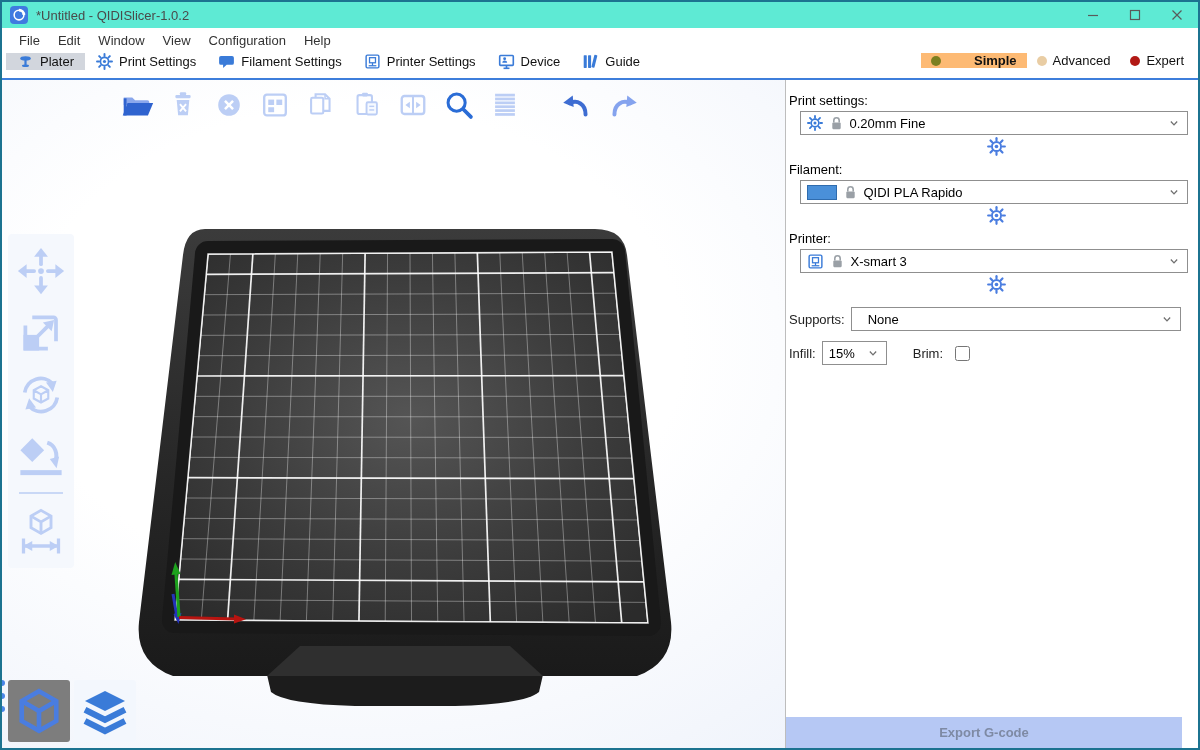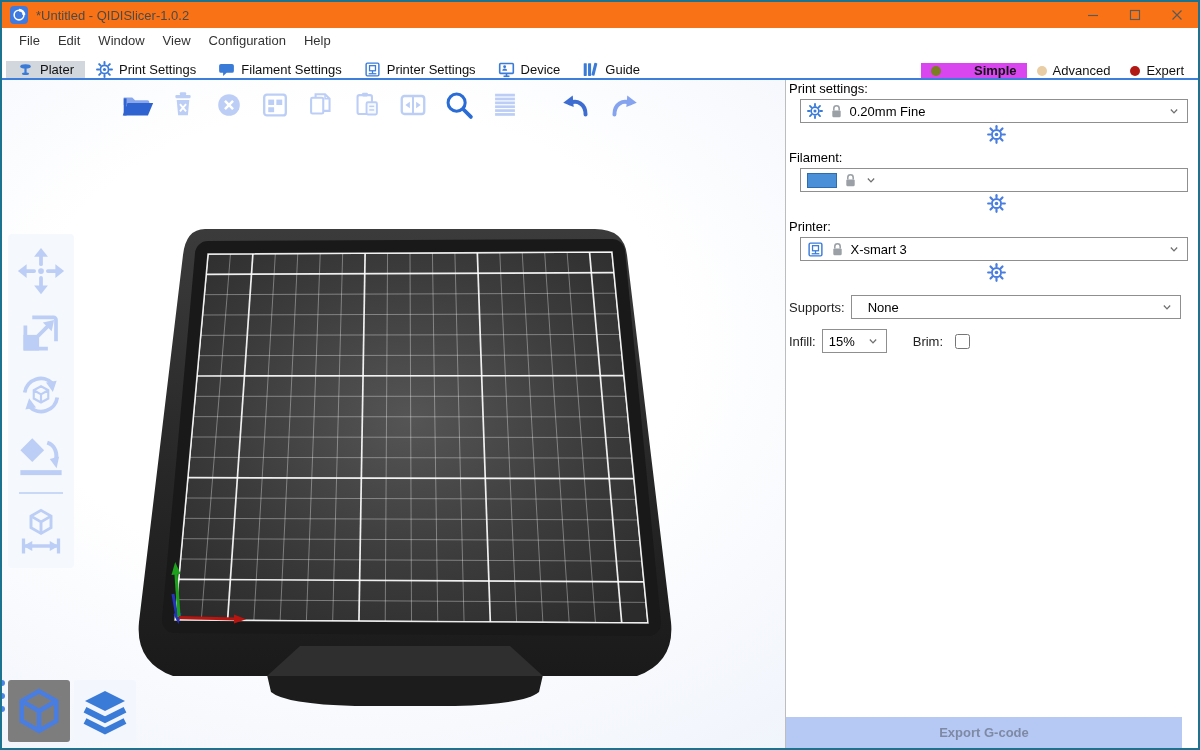--- a/index.html
+++ b/index.html
@@ -5,37 +5,37 @@
   * { box-sizing: border-box; margin: 0; padding: 0; }
   html,body { width:1200px; height:750px; overflow:hidden; }
   body {
     font-family: "Liberation Sans", sans-serif;
     font-size: 13px; color:#222;
     border: 2px solid #1c7390;
     background: #fff;
     position: relative;
   }
   
-  .titlebar { height:26px; display:flex; align-items:center; padding-left:8px; background:#f97316; }
+  .titlebar { height:26px; display:flex; align-items:center; padding-left:8px; background:#5eead4; }
   .app-logo { width:18px; height:18px; margin-right:8px; }
   .win-title { color:#4a4a4a; font-size:13px; }
   .win-controls { margin-left:auto; display:flex; height:100%; }
   .win-btn { width:42px; height:100%; display:flex; align-items:center; justify-content:center; cursor:default; }
   .win-btn svg { stroke:#5a5a5a; }
   
   .menubar { height:25px; display:flex; align-items:center; padding-left:8px; background:#fff; }
   .menu-item { padding:3px 9px; color:#333; }
   
-  .tabbar { height:27px; display:flex; align-items:flex-end; background:#fff; border-bottom:2px solid #3d7edb; padding-left:4px; }
+  .tabbar { height:27px; display:flex; align-items:flex-start; background:#fff; border-bottom:2px solid #3d7edb; padding-left:4px; }
   .tab { display:flex; align-items:center; gap:6px; padding:0 11px; color:#111; }
   .tab.active { background:#d2d6dd; }
   .tab svg { flex:none; }
   .modes { margin-left:auto; display:flex; align-items:stretch; padding-right:4px; }
   .mode { display:flex; align-items:center; gap:6px; padding:0 10px; color:#111; }
-  .mode.active { background:#d946ef; font-weight:bold;gap:33px; }
+  .mode.active { background:#fdba74; font-weight:bold;gap:33px; }
   .mode .dot { width:10px; height:10px; border-radius:50%; }
   
   .main { display:flex; height:668px; }
   .viewport {
     width:784px; position:relative; border-right:1px solid #bdbdbd;
     background: radial-gradient(110% 95% at 45% 40%, #ffffff 38%, #f3f6fc 72%, #e9effa 100%);
   }
   
   .top-toolbar { position:absolute; top:4px; left:112px; display:flex; align-items:center; }
   .tt-btn { width:46px; height:42px; display:flex; align-items:center; justify-content:center; border-radius:4px; }
@@ -48,21 +48,21 @@
   
   .view-toolbar { position:absolute; left:6px; bottom:6px; display:flex; gap:4px; }
   .vt-btn { width:62px; height:62px; display:flex; align-items:center; justify-content:center; border-radius:3px; }
   .vt-btn.sel { background:#7d7d7d; }
   .vt-btn.plain { background:#f3f7fd; }
   .collapse-dots { position:absolute; left:-3px; bottom:36px; display:flex; flex-direction:column; gap:7px; }
   .collapse-dots span { width:6px; height:6px; border-radius:50%; background:#4a86e8; }
   
   .bed-svg { position:absolute; left:113px; top:146px; }
   
-  .sidebar { flex:1; position:relative; background:#fff; padding:0 0 0 3px; }
+  .sidebar { flex:1; position:relative; background:#fff; padding:12px 0 0 3px; }
   .sb-label { font-size:13px; color:#000; margin:1px 0 3px; }
   .sb-row { display:flex; align-items:center; margin-bottom:5px;flex-direction:column; }
   .combo {
     height:24px; background:#fff; border:1px solid #8f8f8f;
     display:flex; align-items:center; padding:0 6px; gap:6px; flex:none;
   }
   .combo-wide { width:388px; }
   .combo .txt { flex:1; color:#000; white-space:nowrap; overflow:hidden; }
   .combo .chev { flex:none; color:#6f6f6f; }
   .gear-btn { width:22px; height:22px; margin-left:5px; display:flex; align-items:center; justify-content:center; background:none; border:none; color:#4a7de0; }
@@ -498,20 +498,21 @@
       </button>
     </div>
 
     <div class="sb-label">Filament:</div>
     <div class="sb-row">
       <div class="combo combo-wide">
         <span class="swatch"></span>
         <svg width="15" height="15" class="icon-lock">
             <use href="#sym-lock" width="15" height="15"></use>
           </svg>
+        <span class="txt">QIDI PLA Rapido</span>
         <svg width="14" height="14" class="chev">
             <use href="#sym-chev" width="14" height="14"></use>
           </svg>
       </div>
       <button class="gear-btn">
         <svg width="19" height="19">
             <use href="#sym-gear" width="19" height="19"></use>
           </svg>
       </button>
     </div>

